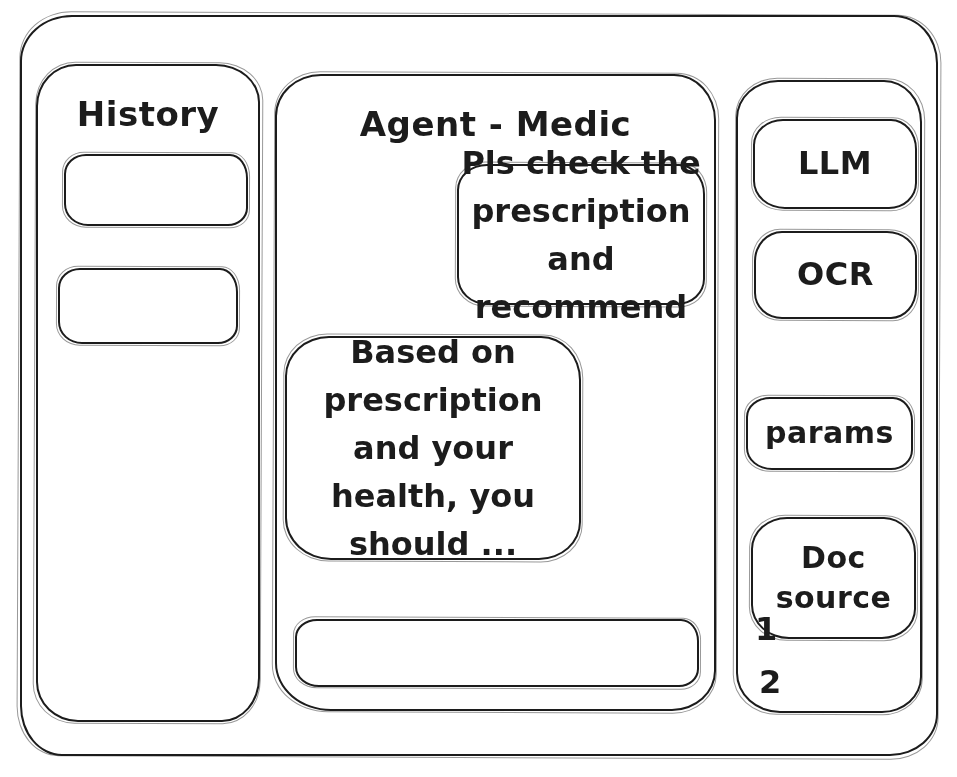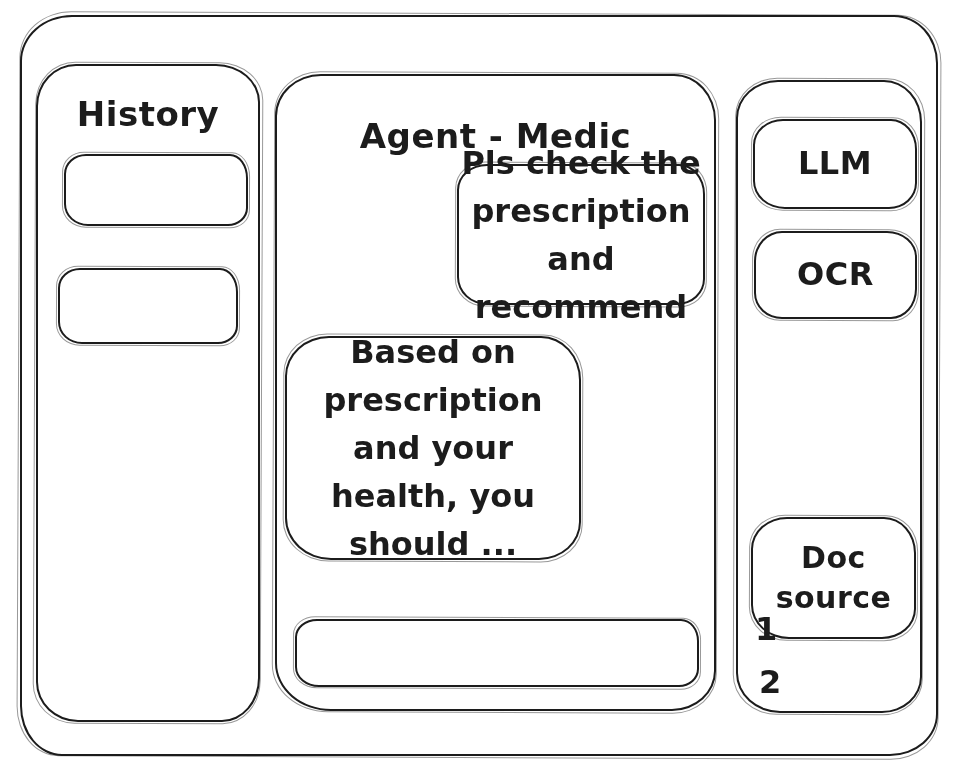--- a/index.html
+++ b/index.html
@@ -26,21 +26,21 @@
   .panel-title { position:absolute; left:0; right:0; text-align:center;
                  font-size:34px; font-weight:600; letter-spacing:.5px; }
   .history-title { top:28px; }
   .history-item { border-radius:22px 18px 20px 24px / 20px 24px 18px 22px; }
   .hi1 { left:26px; top:88px;  width:184px; height:72px; }
   .hi2 { left:20px; top:202px; width:180px; height:76px; }
 
   
   .chat-panel { left:275px; top:74px; width:441px; height:637px;
                 border-radius:46px 42px 44px 56px / 42px 46px 40px 48px; }
-  .chat-title { top:40px; }
+  .chat-title { top:28px; }
   .bubble { font-size:32px; font-weight:700; line-height:1.5; white-space:pre-line; }
   .user-bubble { left:180px; top:88px; width:248px; height:141px;
                  border-radius:30px 26px 28px 30px / 26px 30px 26px 28px; }
   .assistant-bubble { left:8px; top:260px; width:296px; height:224px;
                       border-radius:44px 40px 42px 46px / 40px 44px 38px 42px; }
   .chat-input-wrap { left:18px; top:543px; width:404px; height:68px;
                      border-radius:22px 18px 20px 24px / 18px 22px 18px 20px; }
   .chat-input-wrap input { position:absolute; inset:0; width:100%; height:100%;
                            border:none; outline:none; background:transparent;
                            font:600 24px "DejaVu Sans", sans-serif; color:var(--ink);
@@ -90,19 +90,20 @@
 should ...</div>
 
     <div class="sk chat-input-wrap">
       <input type="text" placeholder="" value="" style="">
     </div>
   </div>
 
   <div class="sk tools-panel">
     <div class="sk tool-btn flexc llm-btn">LLM</div>
     <div class="sk tool-btn flexc ocr-btn">OCR</div>
+    <div class="sk tool-btn flexc params-btn">params</div>
     <div class="sk tool-btn flexc doc-btn">Doc
 source</div>
     <div class="doc-num num1">1</div>
     <div class="doc-num num2">2</div>
   </div>
 
 </div>
 
 </body></html>

